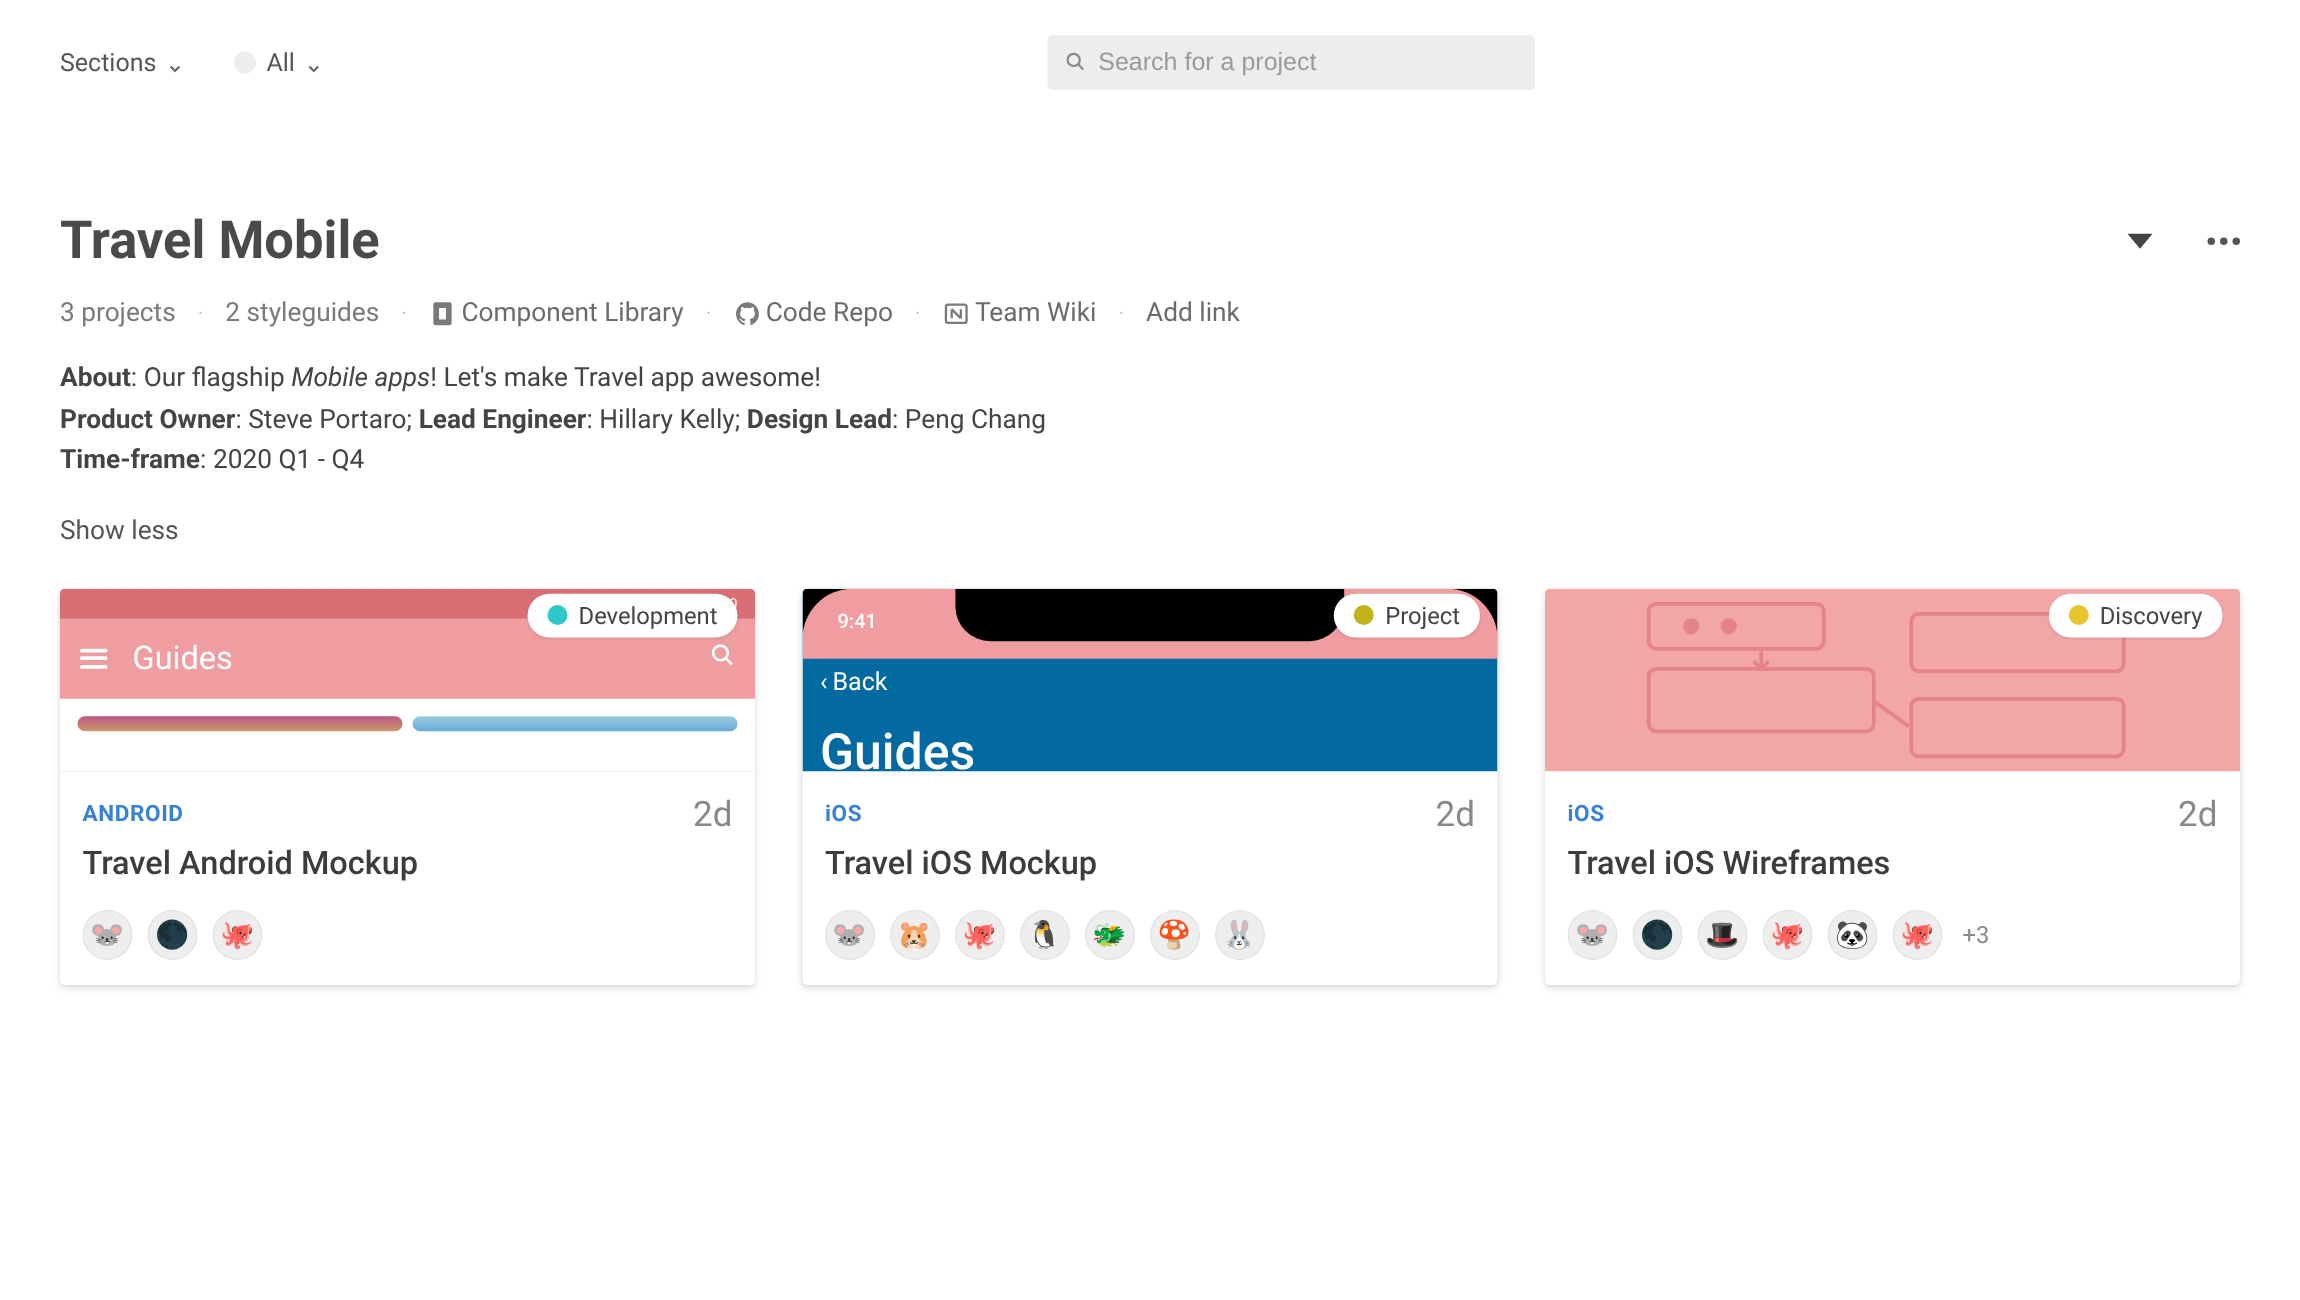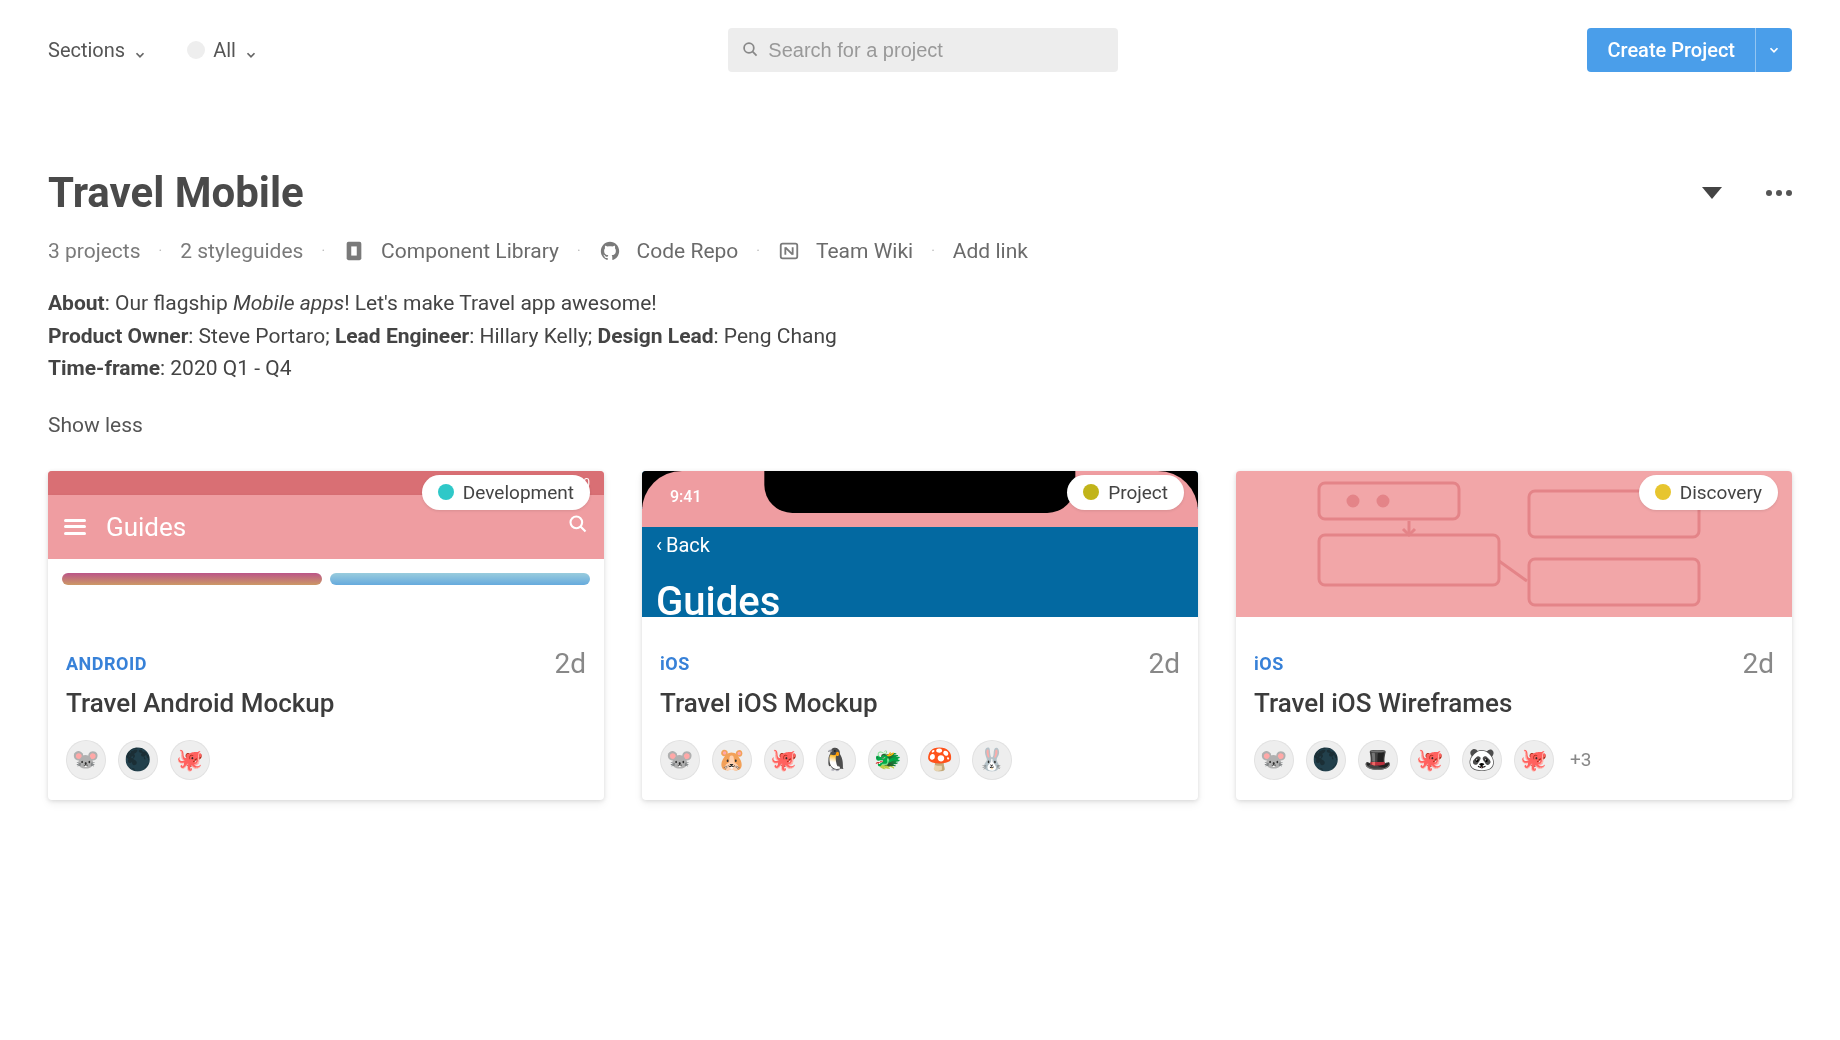--- a/index.html
+++ b/index.html
@@ -141,21 +141,21 @@
       align-items: center;
       gap: 18px;
       font-size: 21px;
       color: #7a7a7a;
       flex-wrap: wrap;
     }
     .meta-sep { color: #bbb; font-size: 14px; }
     .meta-link {
       display: flex;
       align-items: center;
-      gap: 16px;
+      gap: 4px;
       cursor: pointer;
       color: #6b6b6b;
     }
     .meta-link .meta-icon {
       width: 22px;
       height: 22px;
       display: inline-flex;
       align-items: center;
       justify-content: center;
       color: #7a7a7a;
@@ -212,21 +212,20 @@
       width: 16px; height: 16px;
       border-radius: 50%;
     }
     .card-body {
       padding: 18px 18px 20px;
     }
     .card-row1 {
       display: flex;
       justify-content: space-between;
       align-items: center;
-      margin-top: 12px;
     }
     .platform {
       font-size: 18px;
       font-weight: 700;
       color: #3781d8;
       letter-spacing: 0.5px;
     }
     .card-time { font-size: 28px; color: #888; }
     .card-title {
       margin-top: 8px;
@@ -353,29 +352,20 @@
   <div class="search-wrap">
     <span class="search-icon">
       <svg viewBox="0 0 24 24" fill="none" stroke="currentColor" stroke-width="2.5">
           <circle cx="10" cy="10" r="7"></circle>
           <line x1="21" y1="21" x2="15" y2="15"></line>
         </svg>
     </span>
     <input type="text" placeholder="Search for a project" style="">
   </div>
 
-  <div class="create-btn">
-    <div class="label">Create Project</div>
-    <div class="divider"></div>
-    <div class="caret">
-      <svg width="14" height="14" viewBox="0 0 24 24" fill="none" stroke="#fff" stroke-width="3">
-          <polyline points="6 9 12 15 18 9"></polyline>
-        </svg>
-    </div>
-  </div>
 </div>
 
 <div class="page-header">
   <div class="title-row">
     <h1 class="page-title">Travel Mobile</h1>
     <div class="title-actions">
       <div class="triangle-down"></div>
       <div class="dots-icon">
         <span></span>
           <span></span>

